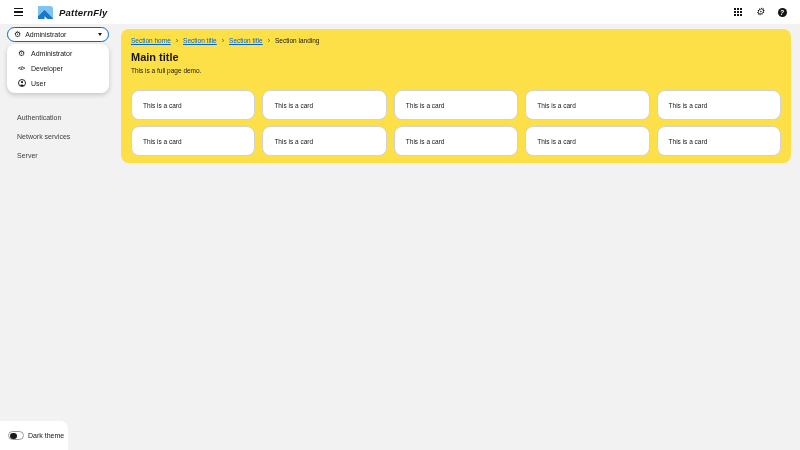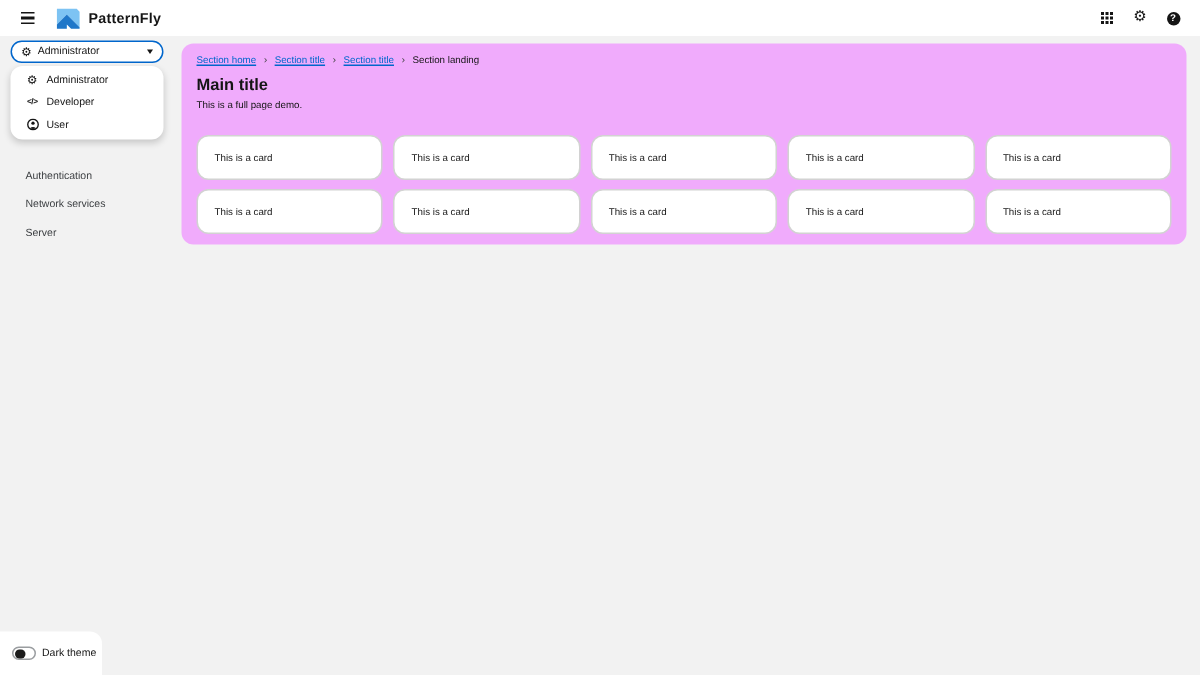--- a/index.html
+++ b/index.html
@@ -8,21 +8,21 @@
     font-family:"Liberation Sans", sans-serif;
     background:#f2f2f2;
     color:#151515;
     position:relative;
     overflow:hidden;
   }
 
   
   .masthead {
     position:absolute; top:0; left:0; width:800px; height:24px;
-    background:#ffffff; display:flex; align-items:center; z-index:40;
+    background:#ffffff; display:flex; align-items:center; z-index:40;font-style:italic;
   }
   .hamburger { width:20px; height:16px; margin-left:8px; display:flex; flex-direction:column;
     justify-content:center; gap:2px; align-items:center; cursor:pointer; }
   .hamburger span { display:block; width:9px; height:1.5px; background:#151515; }
   .brand { display:flex; align-items:center; margin-left:8px; gap:4px; }
   .brand-logo { width:19px; height:17px; }
   .brand-name { font-size:9.5px; font-weight:bold; letter-spacing:0.2px; }
   .masthead-utils { margin-left:auto; display:flex; align-items:center; gap:10px; margin-right:12px; }
   .util-btn { width:12px; height:12px; display:flex; align-items:center; justify-content:center; cursor:pointer; }
   .apps-grid { display:grid; grid-template-columns:repeat(3,2px); grid-template-rows:repeat(3,2px); gap:1px; }
@@ -56,21 +56,21 @@
     padding:2px 0; display:flex; flex-direction:column;
   }
   .menu-item { height:15px; display:flex; align-items:center; gap:5px; padding:0 10px; cursor:pointer; }
   .menu-item .mi-icon { width:9px; text-align:center; font-size:8px; line-height:1; flex:none; }
   .menu-item .code-glyph { font-size:5.5px; font-weight:bold; letter-spacing:-0.3px; }
   .menu-item .mi-label { font-size:7px; color:#151515; white-space:nowrap; }
 
   
   .content-panel {
     position:absolute; top:29px; left:121px; width:670px; height:134px;
-    background:#f0abfc; border-radius:8px; padding:7px 10px; z-index:5;
+    background:#fde047; border-radius:8px; padding:7px 10px; z-index:5;
   }
   .breadcrumb { display:flex; align-items:center; gap:5px; font-size:6.5px; height:8px; }
   .crumb-link { color:#0066cc; text-decoration:underline; cursor:pointer; white-space:nowrap; }
   .crumb-current { color:#151515; white-space:nowrap; }
   .crumb-sep { color:#454545; font-size:7px; line-height:1; }
   .page-title { font-size:11px; font-weight:bold; margin-top:7px; }
   .page-subtitle { font-size:6.5px; margin-top:4px; color:#151515; }
   .card-grid {
     margin-top:16px; display:grid; grid-template-columns:repeat(5,1fr);
     grid-auto-rows:30px; column-gap:7px; row-gap:6px;

